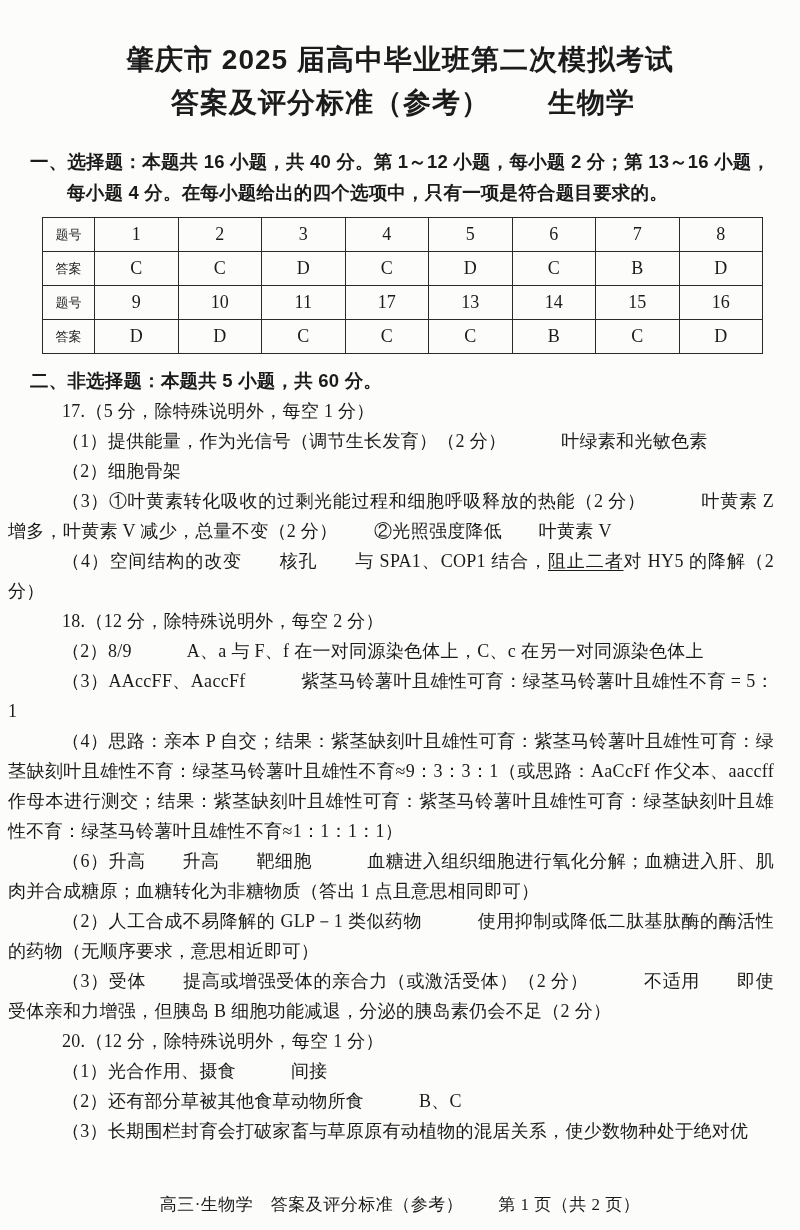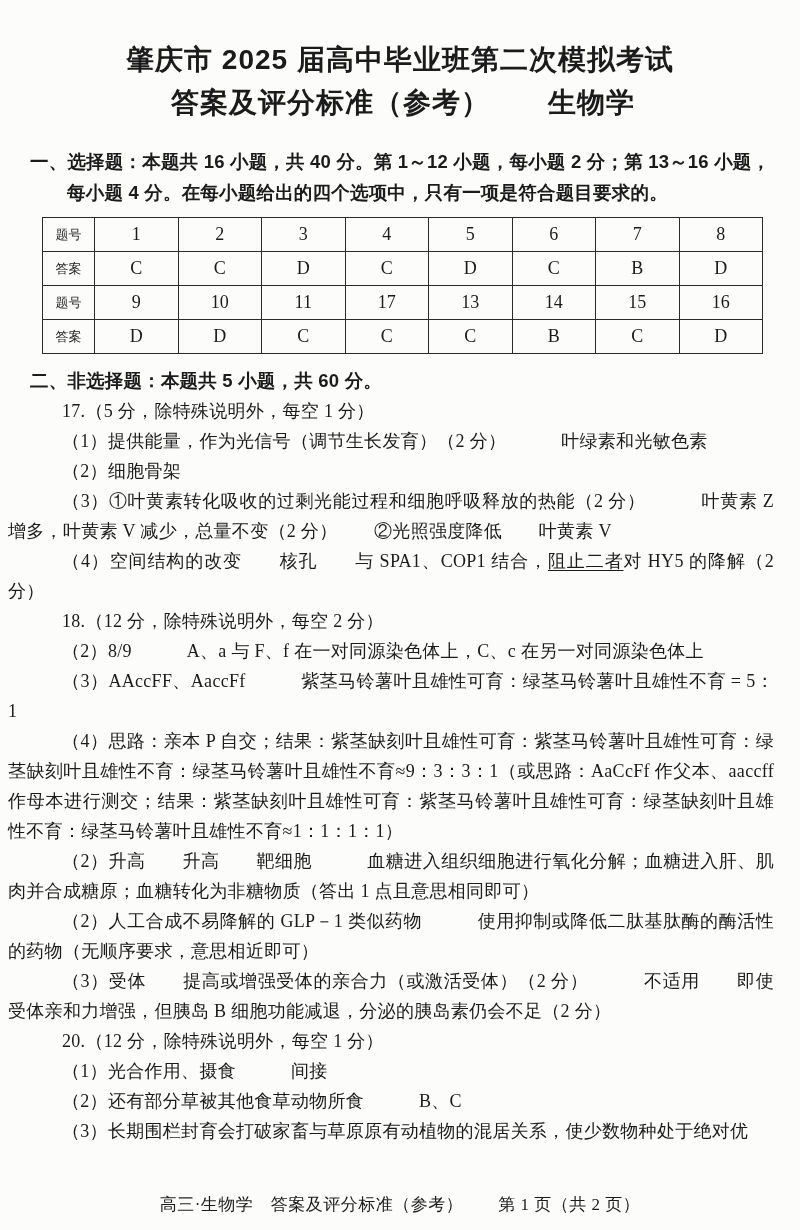--- a/index.html
+++ b/index.html
@@ -144,21 +144,21 @@
   <p class="para">（1）提供能量，作为光信号（调节生长发育）（2 分）　　　叶绿素和光敏色素</p>
   <p class="para">（2）细胞骨架</p>
   <p class="para">（3）①叶黄素转化吸收的过剩光能过程和细胞呼吸释放的热能（2 分）　　　叶黄素 Z 增多，叶黄素 V 减少，总量不变（2 分）　　②光照强度降低　　叶黄素 V</p>
   <p class="para"><span>（4）空间结构的改变　　核孔　　与 SPA1、COP1 结合，</span><span class="u">阻止二者</span><span>对 HY5 的降解（2 分）</span></p>
 
   <p class="para q-header">18.（12 分，除特殊说明外，每空 2 分）</p>
   <p class="para">（2）8/9　　　A、a 与 F、f 在一对同源染色体上，C、c 在另一对同源染色体上</p>
   <p class="para">（3）AAccFF、AaccFf　　　紫茎马铃薯叶且雄性可育：绿茎马铃薯叶且雄性不育 = 5：1</p>
   <p class="para">（4）思路：亲本 P 自交；结果：紫茎缺刻叶且雄性可育：紫茎马铃薯叶且雄性可育：绿茎缺刻叶且雄性不育：绿茎马铃薯叶且雄性不育≈9：3：3：1（或思路：AaCcFf 作父本、aaccff 作母本进行测交；结果：紫茎缺刻叶且雄性可育：紫茎马铃薯叶且雄性可育：绿茎缺刻叶且雄性不育：绿茎马铃薯叶且雄性不育≈1：1：1：1）</p>
 
-  <p class="para">（2）升高　　升高　　靶细胞　　　血糖进入组织细胞进行氧化分解；血糖进入肝、肌肉并合成糖原；血糖转化为非糖物质（答出 1 点且意思相同即可）</p>
+  <p class="para">（6）升高　　升高　　靶细胞　　　血糖进入组织细胞进行氧化分解；血糖进入肝、肌肉并合成糖原；血糖转化为非糖物质（答出 1 点且意思相同即可）</p>
   <p class="para">（2）人工合成不易降解的 GLP－1 类似药物　　　使用抑制或降低二肽基肽酶的酶活性的药物（无顺序要求，意思相近即可）</p>
   <p class="para">（3）受体　　提高或增强受体的亲合力（或激活受体）（2 分）　　　不适用　　即使受体亲和力增强，但胰岛 B 细胞功能减退，分泌的胰岛素仍会不足（2 分）</p>
 
   <p class="para q-header">20.（12 分，除特殊说明外，每空 1 分）</p>
   <p class="para">（1）光合作用、摄食　　　间接</p>
   <p class="para">（2）还有部分草被其他食草动物所食　　　B、C</p>
   <p class="para">（3）长期围栏封育会打破家畜与草原原有动植物的混居关系，使少数物种处于绝对优</p>
 
   <div class="footer">高三·生物学　答案及评分标准（参考）　　第 1 页（共 2 页）</div>
 

